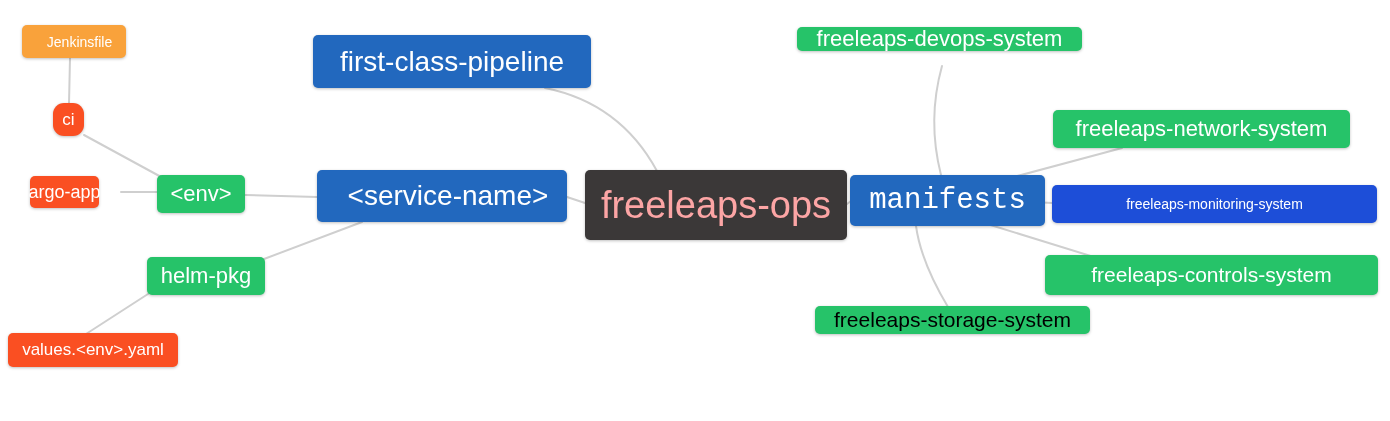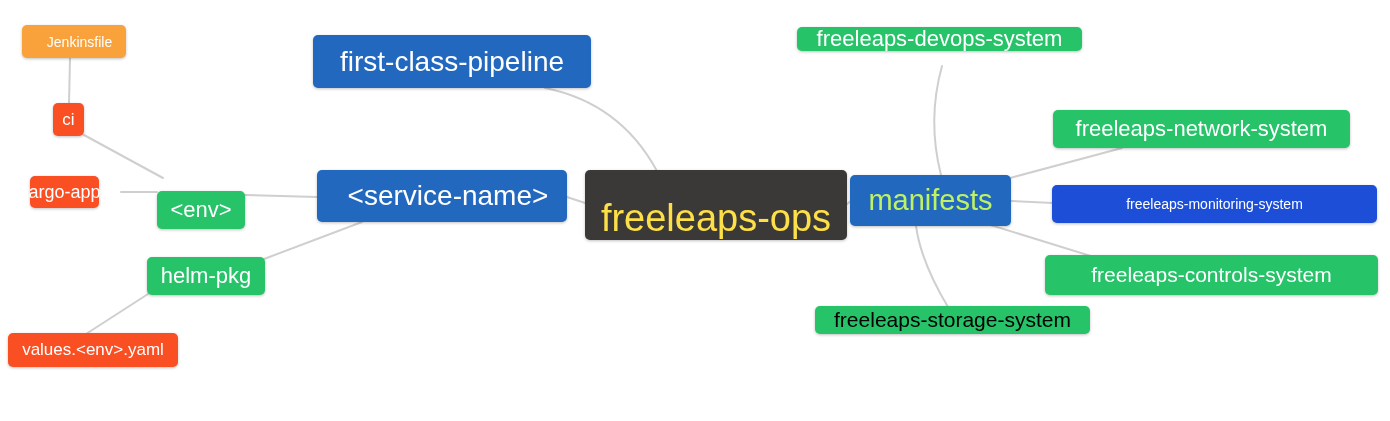--- a/index.html
+++ b/index.html
@@ -39,39 +39,39 @@
       <path d="M 121 192 L 157 192" stroke="#CFCFCF"></path>
       <path d="M 70 58 L 69 104" stroke="#CFCFCF"></path>
       <path d="M 148 294 L 86 334" stroke="#CFCFCF"></path>
       <path d="M 941 175 Q 927 120 942 66" stroke="#CFCFCF"></path>
       <path d="M 1010 178 L 1122 148" stroke="#CFCFCF"></path>
       <path d="M 1011 201 L 1053 203" stroke="#CFCFCF"></path>
       <path d="M 984 223 L 1094 257" stroke="#CFCFCF"></path>
       <path d="M 916 226 Q 921 262 948 307" stroke="#CFCFCF"></path>
     </svg>
   <div id="nodes">
-      <div class="node" style="left: 585px; top: 170px; width: 262px; height: 70px; font-size: 38px; background: rgb(59, 56, 56); color: #fde047; align-items: flex-end;">
+      <div class="node" style="left: 585px; top: 170px; width: 262px; height: 70px; font-size: 38px; background: rgb(59, 56, 56); color: #fca5a5;">
         <span>freeleaps-ops</span>
       </div>
       <div class="node" style="left: 313px; top: 35px; width: 278px; height: 53px; font-size: 28px; background: rgb(34, 104, 190); color: #ffffff;">
         <span>first-class-pipeline</span>
       </div>
       <div class="node" style="left: 317px; top: 170px; width: 250px; height: 52px; font-size: 28px; background: rgb(34, 104, 190); color: rgb(255, 255, 255); padding-left: 18px;">
         <span>&lt;service-name&gt;</span>
       </div>
-      <div class="node" style="left: 850px; top: 175px; width: 161px; height: 51px; font-size: 29px; background: rgb(34, 104, 190); color: #bef264;">
+      <div class="node" style="left: 850px; top: 175px; width: 195px; height: 51px; font-size: 29px; background: rgb(34, 104, 190); color: #ffffff; font-family: Liberation Mono, monospace;">
         <span>manifests</span>
       </div>
-      <div class="node" style="left: 157px; top: 175px; width: 88px; height: 38px; font-size: 22px; background: rgb(38, 195, 105); color: rgb(255, 255, 255); margin-top: 16px;">
+      <div class="node" style="left: 157px; top: 175px; width: 88px; height: 38px; font-size: 22px; background: rgb(38, 195, 105); color: rgb(255, 255, 255);">
         <span>&lt;env&gt;</span>
       </div>
       <div class="node" style="left: 147px; top: 257px; width: 118px; height: 38px; font-size: 22px; background: rgb(38, 195, 105); color: rgb(255, 255, 255);">
         <span>helm-pkg</span>
       </div>
-      <div class="node" style="left: 53px; top: 103px; width: 31px; height: 33px; font-size: 17px; background: rgb(250, 79, 34); color: rgb(255, 255, 255);">
+      <div class="node" style="left: 53px; top: 103px; width: 31px; height: 33px; font-size: 17px; background: rgb(250, 79, 34); color: rgb(255, 255, 255); border-radius: 11px;">
         <span>ci</span>
       </div>
       <div class="node" style="left: 30px; top: 176px; width: 69px; height: 32px; font-size: 18px; background: rgb(250, 79, 34); color: rgb(255, 255, 255);">
         <span>argo-app</span>
       </div>
       <div class="node" style="left: 22px; top: 25px; width: 104px; height: 33px; font-size: 14px; background: rgb(249, 162, 59); color: rgb(255, 255, 255); padding-left: 17px;">
         <span>Jenkinsfile</span>
       </div>
       <div class="node" style="left: 8px; top: 333px; width: 170px; height: 34px; font-size: 17px; background: rgb(250, 79, 34); color: rgb(255, 255, 255);">
         <span>values.&lt;env&gt;.yaml</span>

